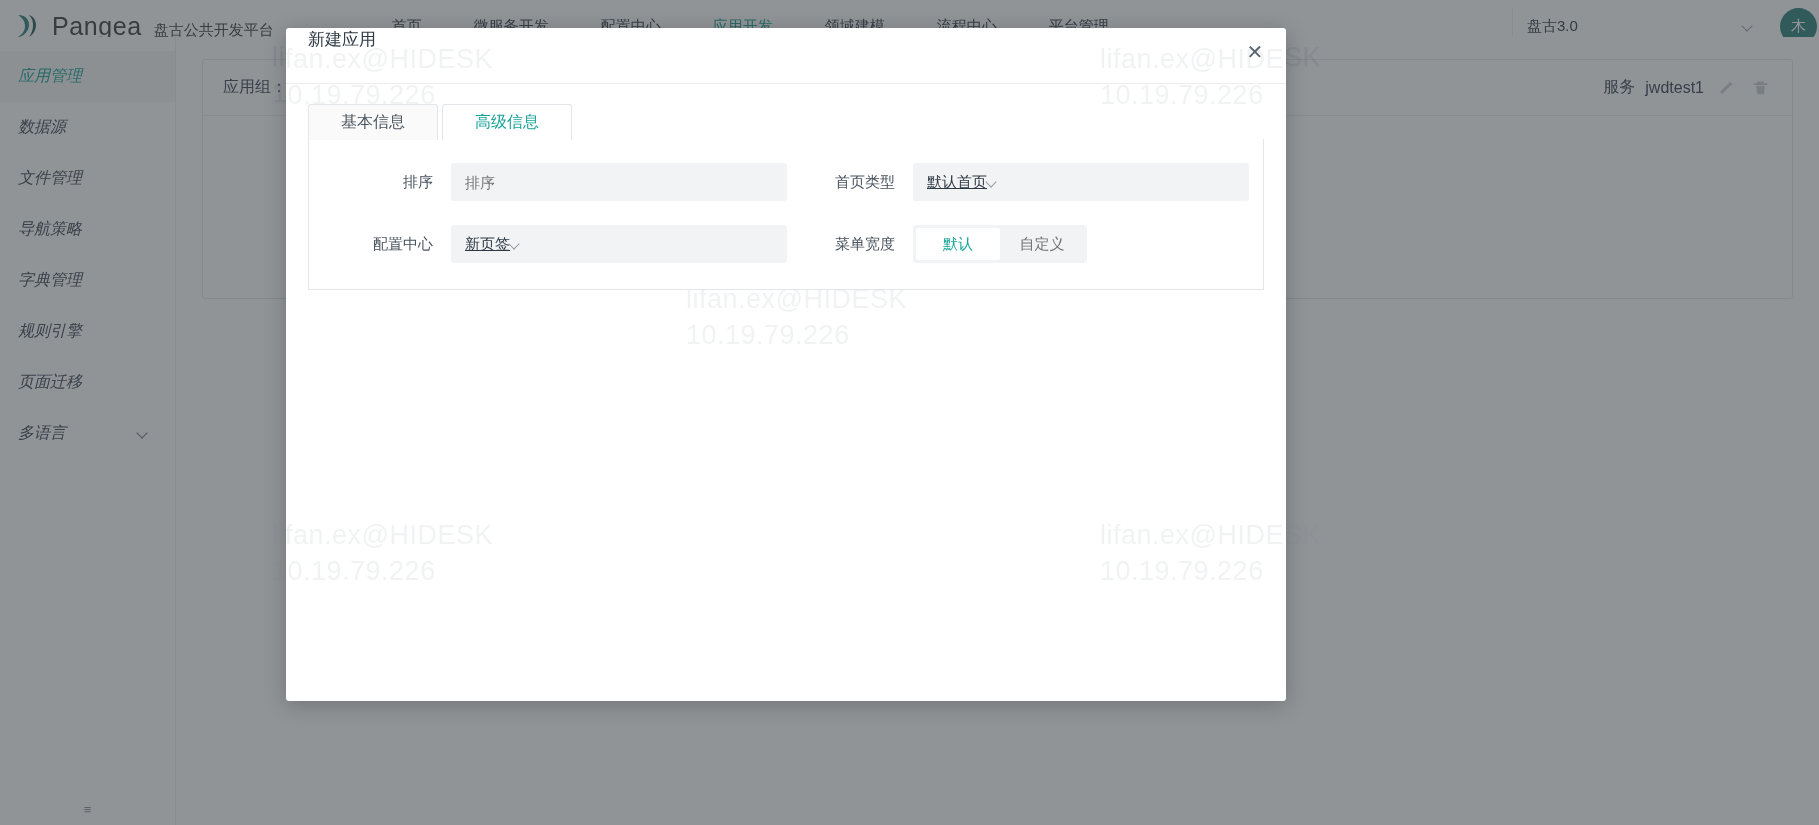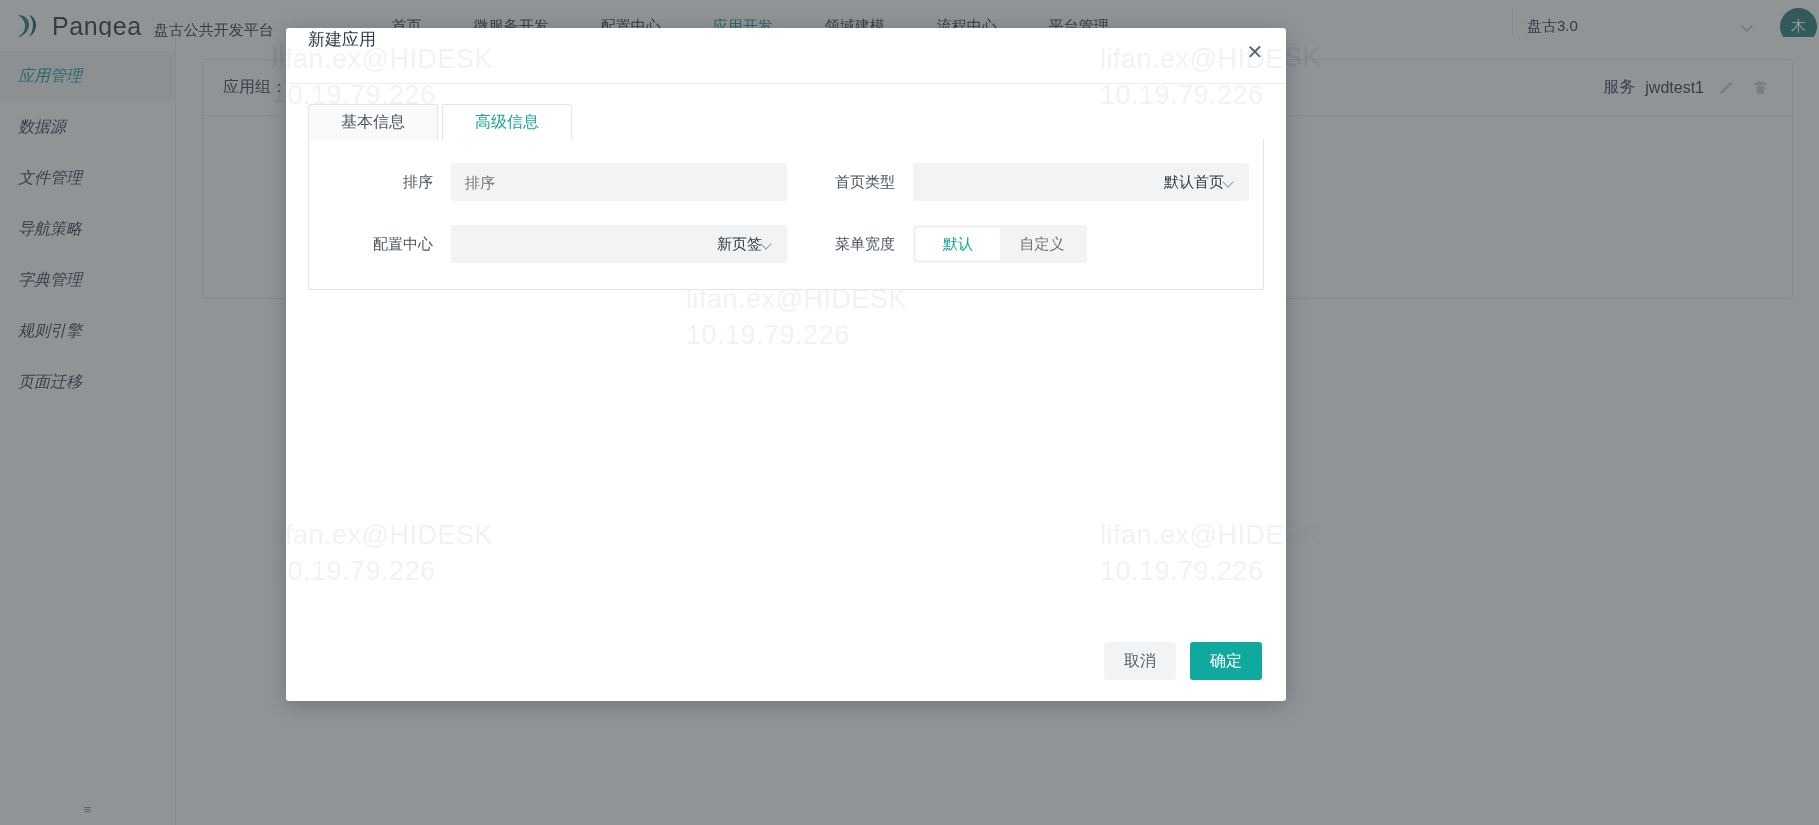--- a/index.html
+++ b/index.html
@@ -140,21 +140,21 @@
   .fld-label {
     width: 126px; text-align: right; padding-right: 18px;
     font-size: 15px; color: #4a545f; white-space: nowrap;
   }
   .ctrl {
     width: 336px; height: 38px; background: #f2f3f5; border: none;
     border-radius: 3px; display: flex; align-items: center;
     padding: 0 14px; font-size: 15px; color: #2f3a46;
   }
   .ctrl.placeholder { color: #a7aeb6; }
-  .ctrl.select { justify-content: flex-end; cursor: pointer; }
+  .ctrl.select { justify-content: flex-start; cursor: pointer; text-decoration: underline; }
   .seg {
     width: 174px; height: 38px; background: #f2f3f5; border-radius: 3px;
     display: flex; padding: 3px; gap: 0;
   }
   .seg-btn {
     flex: 1; display: flex; align-items: center; justify-content: center;
     font-size: 15px; color: #737373; border-radius: 2px; cursor: pointer;
   }
   .seg-btn.active { background: #fff; color: #17a398; }
 
@@ -228,20 +228,24 @@
       <span>导航策略</span>
     </div>
     <div class="side-item">
       <span>字典管理</span>
     </div>
     <div class="side-item">
       <span>规则引擎</span>
     </div>
     <div class="side-item">
       <span>页面迁移</span>
+    </div>
+    <div class="side-item">
+      <span>多语言</span>
+      <span class="side-chev"></span>
     </div>
     <div class="collapse-handle">
       <span>≡</span>
     </div>
   </div>
 
   <div class="content">
     <div class="app-card">
       <div class="app-card-head">
         <span>应用组：</span>
@@ -347,17 +351,13 @@
             <div class="seg-btn">
               <span>自定义</span>
             </div>
           </div>
         </div>
       </div>
 
     </div>
   </div>
 
-  <div class="modal-foot">
-    <button class="btn btn-cancel">取消</button>
-    <button class="btn btn-ok">确定</button>
-  </div>
 </div>
 
 </body></html>

